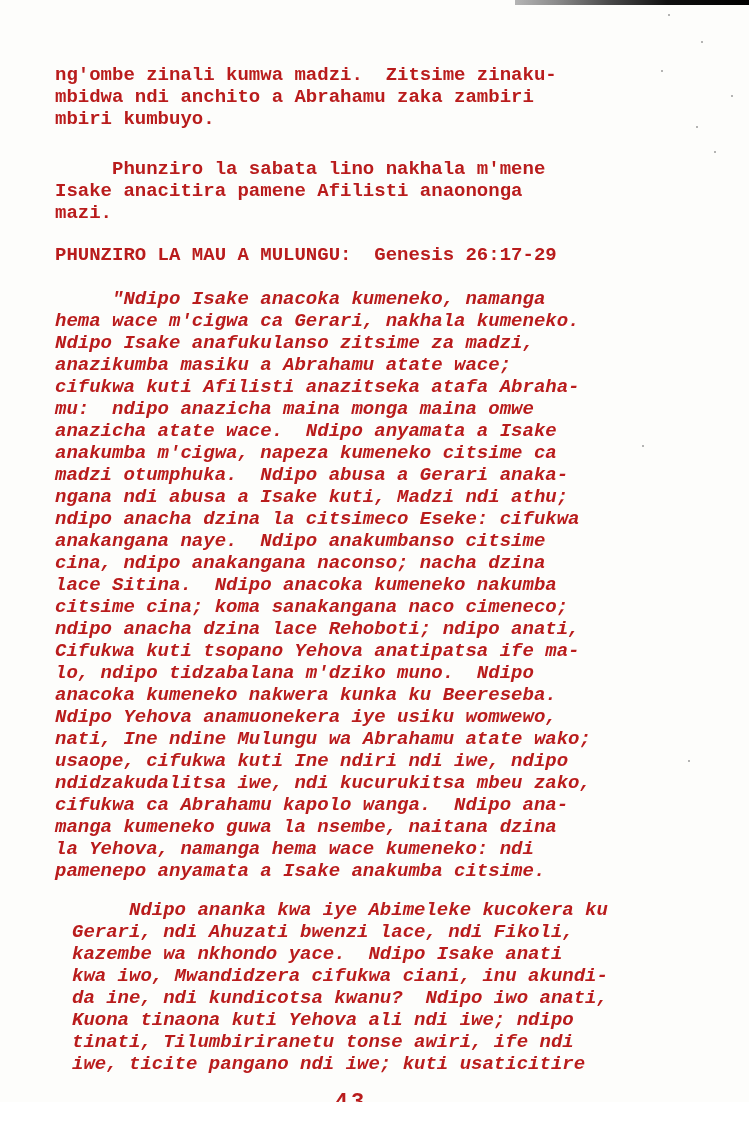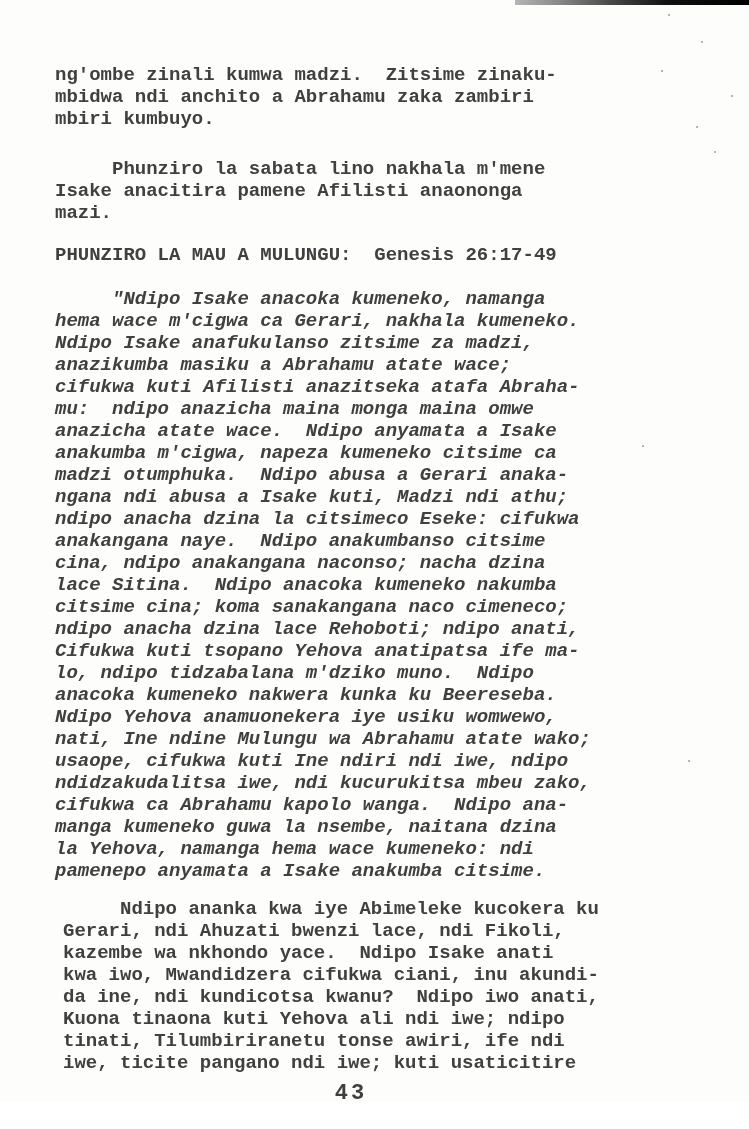--- a/index.html
+++ b/index.html
@@ -8,21 +8,21 @@
     background: #ffffff;
   }
   .page {
     position: relative;
     width: 749px;
     height: 1102px;
     background: #fdfdfb;
     overflow: hidden;
     font-family: "Liberation Mono", "DejaVu Sans Mono", monospace;
     font-weight: 700;
-    color: #404040;
+    color: #b91c1c;
   }
   
   .scan-bar {
     position: absolute;
     top: 0;
     left: 515px;
     right: 0;
     height: 5px;
     background: linear-gradient(90deg, #b5b5b5 0%, #8a8a8a 18%, #4a4a4a 40%, #111 65%, #000 100%);
   }
@@ -42,21 +42,21 @@
   .block {
     white-space: pre;
     font-size: 19px;
     line-height: 22px;
     letter-spacing: 0;
   }
   .para-1   { margin: 0 0 28px 0; }
   .para-2   { margin: 0 0 20px 0; }
   .heading  { margin: 0 0 22px 0; }
   .quote-1  { margin: 0 0 16px 0; font-style: italic; }
-  .quote-2  { margin: 8px; }
+  .quote-2  { margin: 17px; font-style: italic; }
   .page-number {
     width: 536px;
     margin-top: 9px;
     padding-left: 28px;
     text-align: center;
     font-size: 22px;
     line-height: 22px;
     letter-spacing: 3px;
   }
 </style>
@@ -78,21 +78,21 @@
   <div class="content">
 
     <div class="block para-1">ng'ombe zinali kumwa madzi.  Zitsime zinaku-
 mbidwa ndi anchito a Abrahamu zaka zambiri
 mbiri kumbuyo.</div>
 
     <div class="block para-2">     Phunziro la sabata lino nakhala m'mene
 Isake anacitira pamene Afilisti anaononga
 mazi.</div>
 
-    <div class="block heading">PHUNZIRO LA MAU A MULUNGU:  Genesis 26:17-49</div>
+    <div class="block heading">PHUNZIRO LA MAU A MULUNGU:  Genesis 26:17-29</div>
 
     <div class="block quote-1">     "Ndipo Isake anacoka kumeneko, namanga
 hema wace m'cigwa ca Gerari, nakhala kumeneko.
 Ndipo Isake anafukulanso zitsime za madzi,
 anazikumba masiku a Abrahamu atate wace;
 cifukwa kuti Afilisti anazitseka atafa Abraha-
 mu:  ndipo anazicha maina monga maina omwe
 anazicha atate wace.  Ndipo anyamata a Isake
 anakumba m'cigwa, napeza kumeneko citsime ca
 madzi otumphuka.  Ndipo abusa a Gerari anaka-

